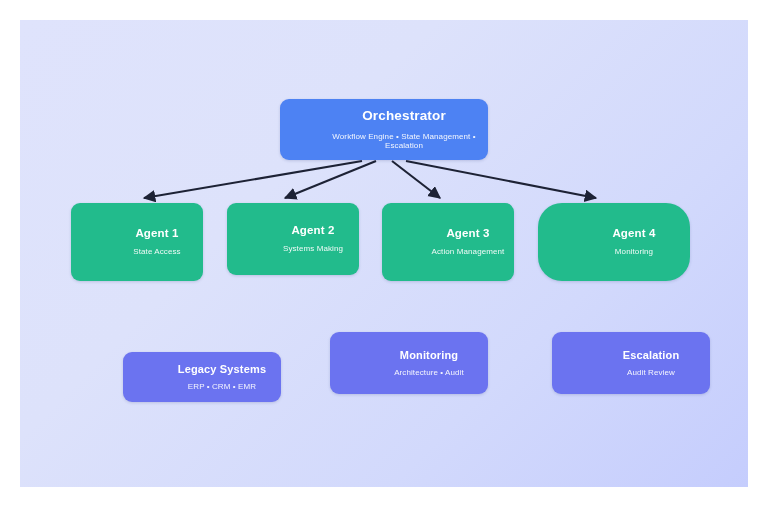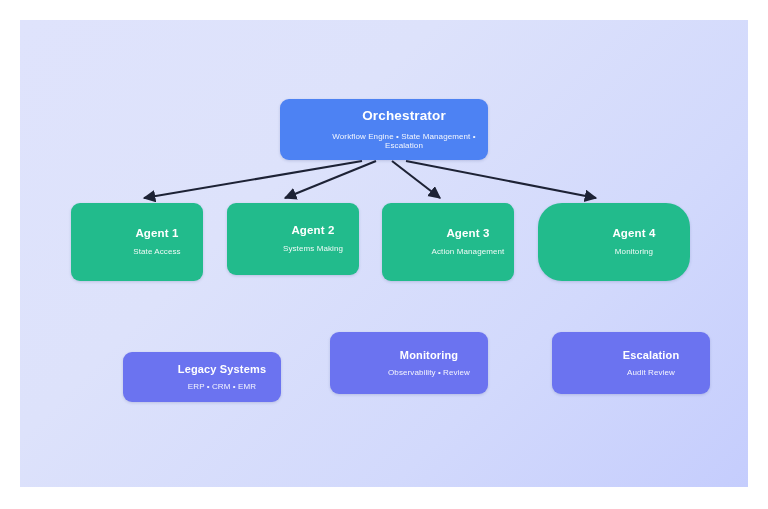--- a/index.html
+++ b/index.html
@@ -165,21 +165,21 @@
       <div class="node-sub">Monitoring</div>
     </div>
 
     <div class="node support" id="node-support-1">
       <div class="node-title">Legacy Systems</div>
       <div class="node-sub">ERP • CRM • EMR</div>
     </div>
 
     <div class="node support" id="node-support-2">
       <div class="node-title">Monitoring</div>
-      <div class="node-sub">Observability • Review</div>
+      <div class="node-sub">Architecture • Audit</div>
     </div>
 
     <div class="node support" id="node-support-3">
       <div class="node-title">Escalation</div>
       <div class="node-sub">Audit Review</div>
     </div>
 
   </div>
 </div>
 

